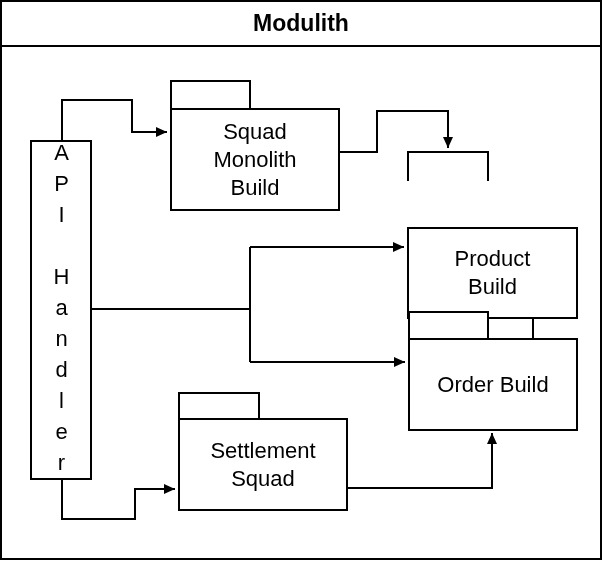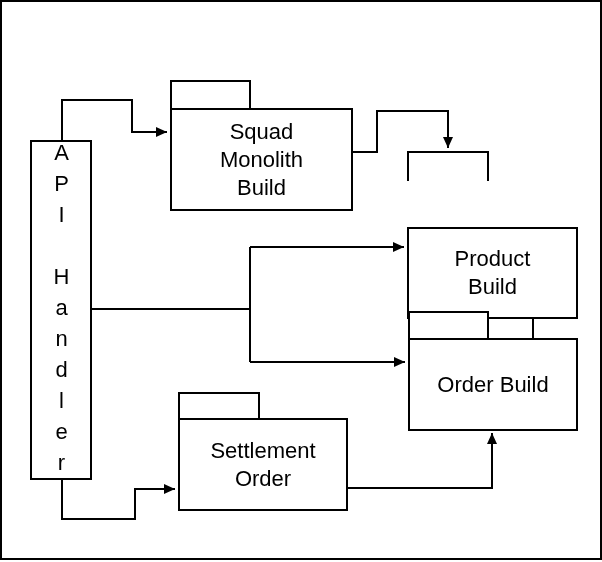--- a/index.html
+++ b/index.html
@@ -78,20 +78,21 @@
     font-size: 22px;
     color: #000000;
     white-space: pre;
   }
 </style>
 </head>
 <body>
 
 <div class="frame">
 
+  <div class="titlebar">Modulith</div>
 
   <svg class="edges" viewBox="0 0 598 556" xmlns="http://www.w3.org/2000/svg">
     <defs>
       <marker id="arrow" viewBox="0 0 14 14" refX="12.5" refY="7" markerWidth="14" markerHeight="14" orient="auto" markerUnits="userSpaceOnUse">
         <path d="M1.5,2 L12.5,7 L1.5,12 Z" fill="#000000"></path>
       </marker>
     </defs>
     <g stroke="#000000" stroke-width="2" fill="none">
       <path d="M60,139 L60,98 L130,98 L130,130 L165,130" marker-end="url(#arrow)"></path>
       <path d="M337,150 L375,150 L375,109 L446,109 L446,146" marker-end="url(#arrow)"></path>
@@ -104,21 +105,21 @@
       <path d="M346,486 L490,486 L490,431" marker-end="url(#arrow)"></path>
     </g>
   </svg>
 
   <div class="vnode" style="left:28px; top:138px; width:62px; height:340px;">
     <span class="vtext">API Handler</span>
   </div>
 
   <div>
     <div class="node-tab" style="left:168px; top:78px; width:81px; height:30px;"></div>
-    <div class="node-body" style="left:168px; top:106px; width:183px; height:103px;">
+    <div class="node-body" style="left:168px; top:106px; width:170px; height:103px;">
       <span class="label w110">Squad Monolith Build</span>
     </div>
   </div>
 
   <div>
     <div class="node-tab" style="left:405px; top:149px; width:82px; height:30px;"></div>
     <div class="node-body" style="left:405px; top:177px; width:171px; height:92px;margin-top:48px;">
       <span class="label w110">Product Build</span>
     </div>
   </div>
@@ -126,17 +127,17 @@
   <div>
     <div class="node-tab" style="left:406px; top:309px; width:81px; height:29px;"></div>
     <div class="node-body" style="left:406px; top:336px; width:170px; height:93px;">
       <span class="label w110">Order Build</span>
     </div>
   </div>
 
   <div>
     <div class="node-tab" style="left:176px; top:390px; width:82px; height:28px;"></div>
     <div class="node-body" style="left:176px; top:416px; width:170px; height:93px;">
-      <span class="label w130">Settlement Order</span>
+      <span class="label w130">Settlement Squad</span>
     </div>
   </div>
 
 </div>
 
 </body></html>

